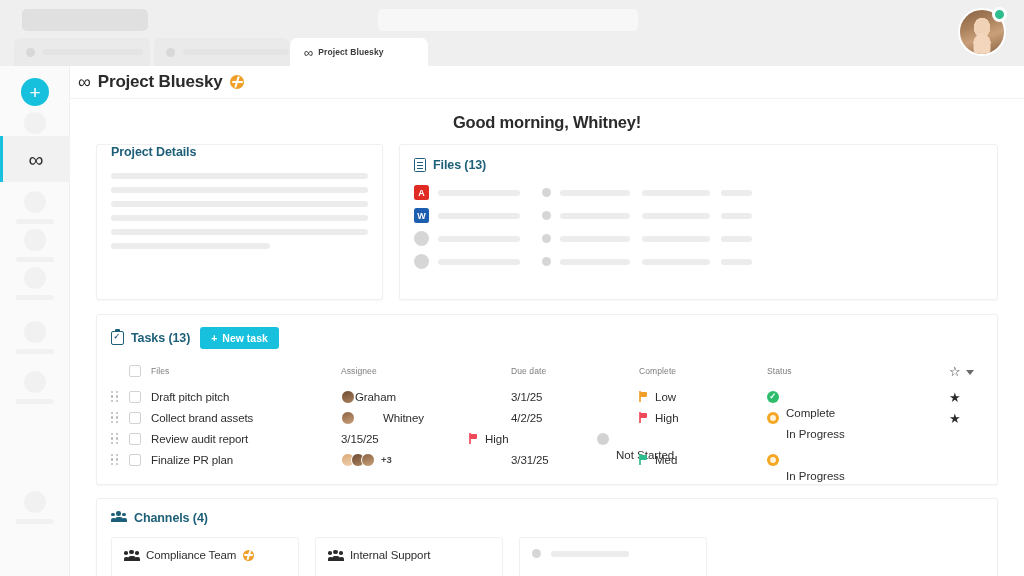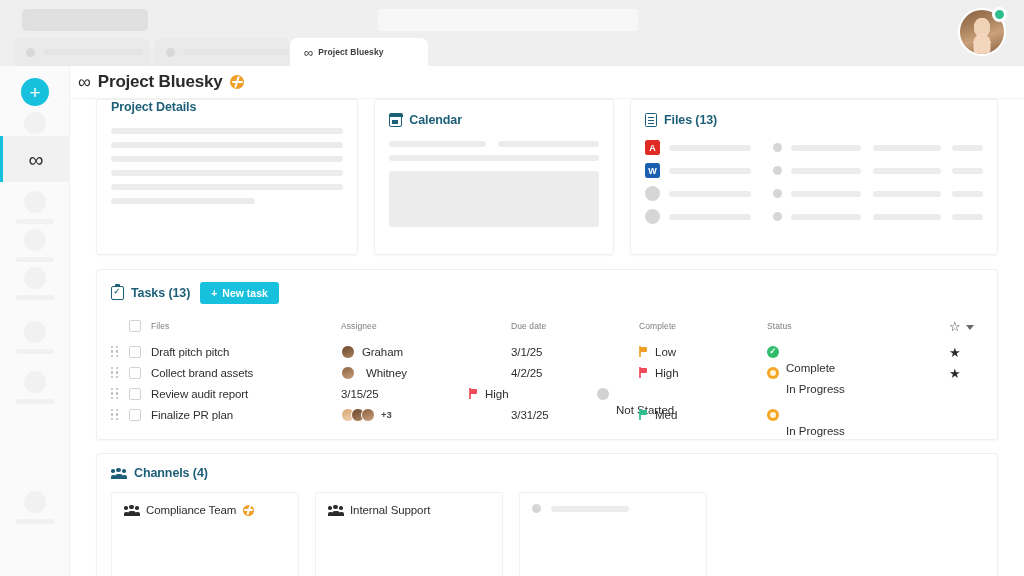--- a/index.html
+++ b/index.html
@@ -232,21 +232,21 @@
   .av {
     width:14px; height:14px; border-radius:50%; display:inline-block;
     background:linear-gradient(160deg,#8a6242,#c9a079); flex:0 0 14px;
     border:1px solid #fff; position:relative;
   }
   .av.light { background:linear-gradient(160deg,#d8a86f,#f0d2b6); }
   .av.dark  { background:linear-gradient(160deg,#6e4a31,#a9815c); }
   .avg { display:flex; align-items:center; }
   .avg .av + .av { margin-left:-4px; }
   .avmore { font-size:9.5px; color:#4a4a4a; font-weight:bold; margin-left:6px; }
-  .aname { font-size:11.5px; color:#2e2e2e; margin-left:7px; letter-spacing:-.1px; }
+  .aname { font-size:11.5px; color:#2e2e2e; margin-left:0; letter-spacing:-.1px; }
 
   .flag { width:9px; height:11px; position:relative; display:inline-block; flex:0 0 9px; }
   .flag::before{
     content:""; position:absolute; left:0; top:0; width:1.6px; height:11px; background:currentColor;
     opacity:.85;
   }
   .flag::after{
     content:""; position:absolute; left:1.4px; top:0.5px; width:7px; height:5.5px;
     background:currentColor; border-radius:1px 1px 1px 0;
   }
@@ -271,21 +271,21 @@
   .star { font-size:13px; color:#2b2b2b; line-height:1; }
   .star.empty { color:#2b2b2b; }
   .caret {
     display:inline-block; width:0; height:0; margin-left:5px;
     border-left:4px solid transparent; border-right:4px solid transparent;
     border-top:5px solid #6a6a6a; vertical-align:middle;
   }
 
   
   .chan-card { margin-top:13px; padding:12px 14px 0 14px; }
-  .chan-head { display:flex; align-items:center; gap:8px; }
+  .chan-head { display:flex; gap:8px; }
   .people-ic { width:15px; height:11px; position:relative; display:inline-block; }
   .people-ic i {
     position:absolute; border-radius:50%; background:#1d5f78; display:block;
   }
   .people-ic .h1{ width:4.5px; height:4.5px; left:5px; top:0; }
   .people-ic .h2{ width:3.6px; height:3.6px; left:0; top:1.5px; }
   .people-ic .h3{ width:3.6px; height:3.6px; right:0; top:1.5px; }
   .people-ic .b1{ width:8px; height:5px; left:3.5px; bottom:0; border-radius:3px 3px 0 0; }
   .people-ic .b2{ width:5px; height:4px; left:-.5px; bottom:0; border-radius:2px 2px 0 0; }
   .people-ic .b3{ width:5px; height:4px; right:-.5px; bottom:0; border-radius:2px 2px 0 0; }
@@ -383,50 +383,39 @@
     </div>
 
     <div class="main">
 
       <div class="page-head">
         <span class="inf">∞</span>
         <span class="page-title">Project Bluesky</span>
         <span class="globe-ic"></span>
       </div>
 
+      <div class="greeting">Good morning, Whitney!</div>
 
       <div class="content">
 
         <div class="row1">
 
           <div class="card card-pd">
             <div class="card-title">
               <span>Project Details</span>
             </div>
             <div class="sk sk-line" style="width:100%; margin-top:14px;"></div>
             <div class="sk sk-line" style="width:100%;"></div>
             <div class="sk sk-line" style="width:100%;"></div>
             <div class="sk sk-line" style="width:100%;"></div>
             <div class="sk sk-line" style="width:100%;"></div>
             <div class="sk sk-line" style="width:62%;"></div>
             <div style="height:36px;"></div>
           </div>
 
-          <div class="card card-cal">
-            <div class="card-title">
-              <span class="cal-ic"></span>
-              <span>Calendar</span>
-            </div>
-            <div style="display:flex; gap:12px; margin-top:14px;">
-              <div class="sk" style="height:6px; width:46%;"></div>
-              <div class="sk" style="height:6px; flex:1;"></div>
-            </div>
-            <div class="sk sk-line" style="width:100%;"></div>
-            <div class="cal-block"></div>
-          </div>
 
           <div class="card card-files">
             <div class="card-title">
               <span class="file-ic"></span>
               <span>Files (13)</span>
             </div>
 
             <div class="file-row" style="margin-top:13px;">
               <div class="ft-ic pdf">A</div>
               <div class="sk" style="height:6px; width:82px; margin-left:9px;"></div>
@@ -541,21 +530,21 @@
                     <i></i>
                   </div>
               </div>
               <div class="c-check">
                 <div class="cbox"></div>
               </div>
               <div class="c-name td">Collect brand assets</div>
               <div class="c-assignee">
                 <div class="avg">
                   <span class="av"></span>
-                  <span class="aname" style="margin-left:11px;">Whitney</span>
+                  <span class="aname" style="margin-left:28px;">Whitney</span>
                 </div>
               </div>
               <div class="c-due td">4/2/25</div>
               <div class="c-prio">
                 <div class="pitem">
                   <span class="flag" style="color:#f04a5a;"></span>
                   <span class="ptext">High</span>
                 </div>
               </div>
               <div class="c-status">

